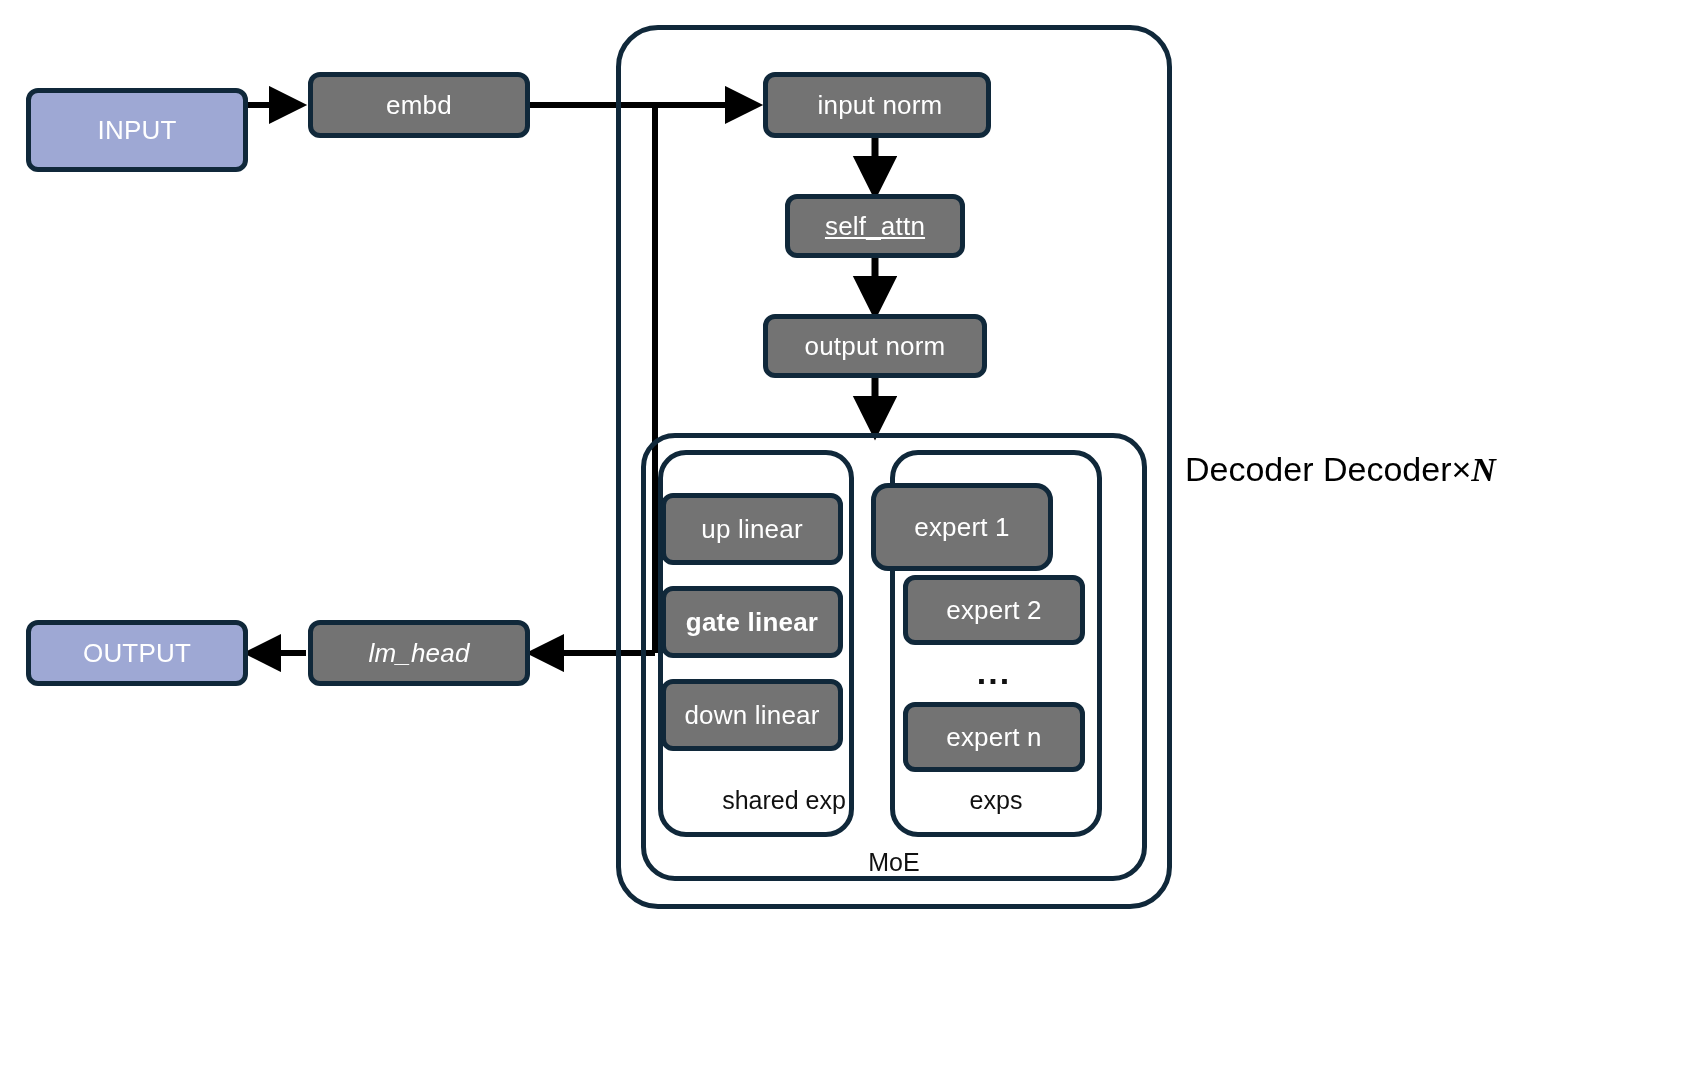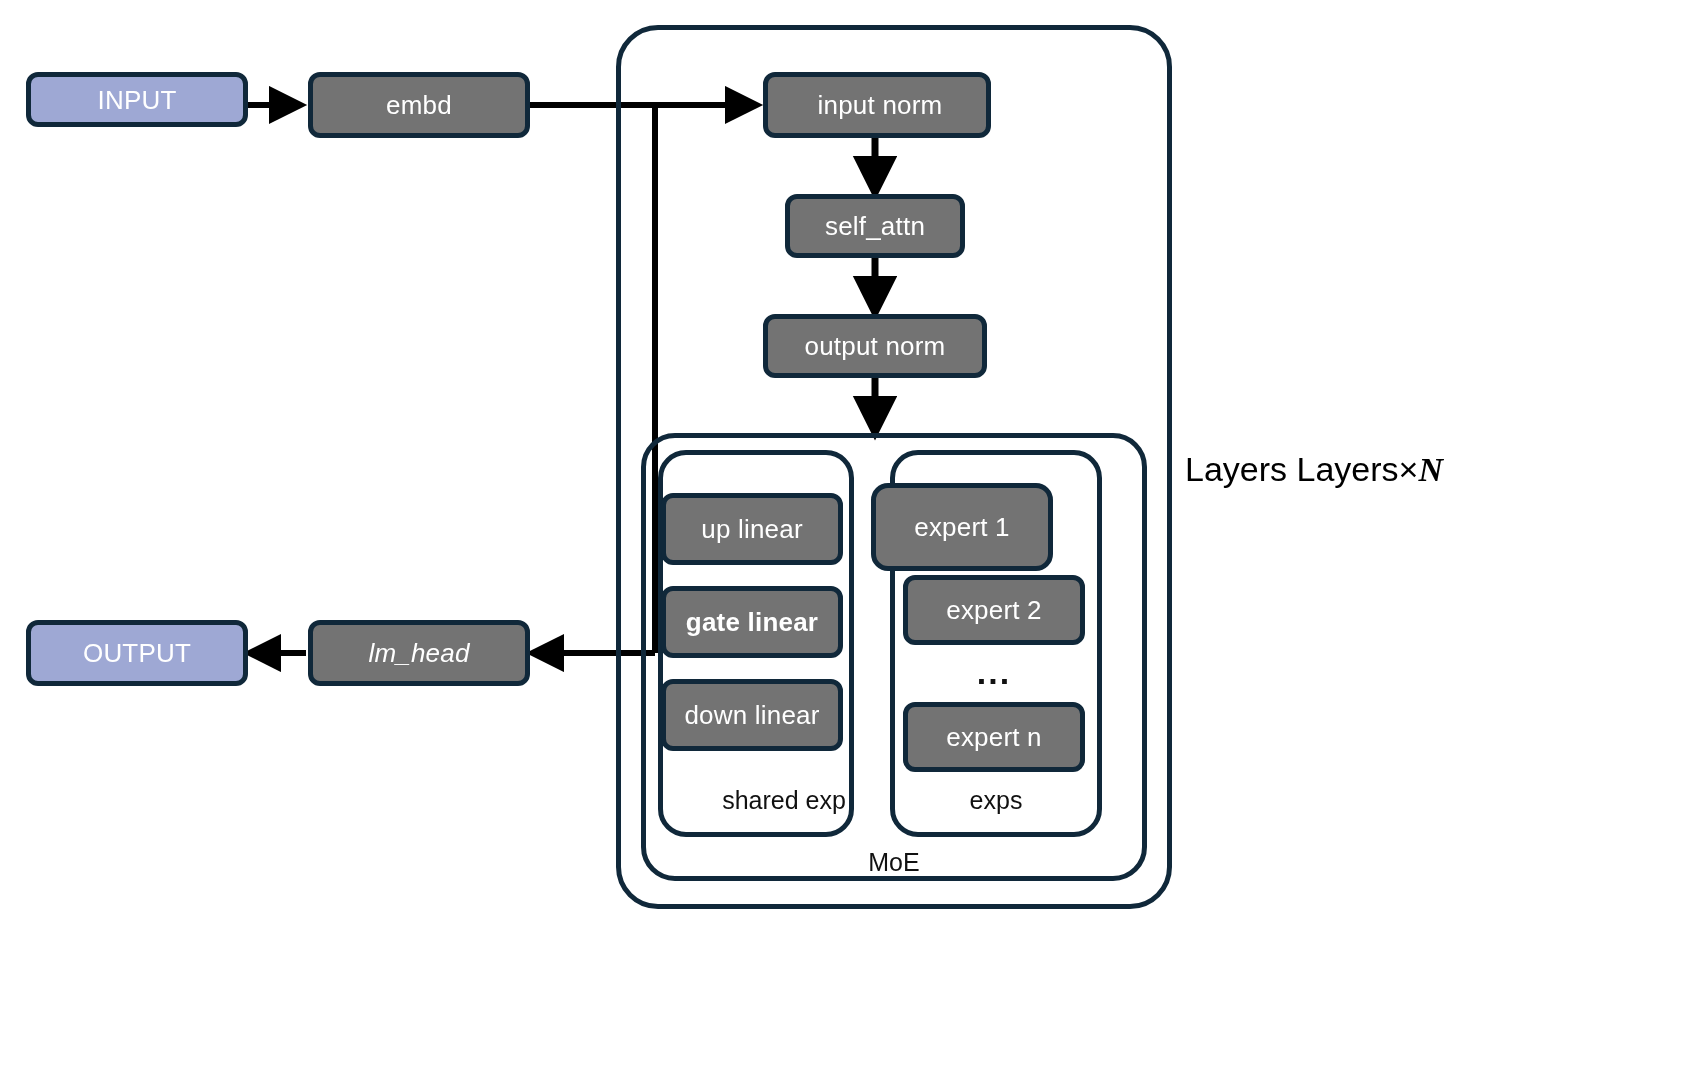--- a/index.html
+++ b/index.html
@@ -96,27 +96,27 @@
 
   <div class="group moe" style="left:641px;top:433px;width:506px;height:448px;"></div>
   <div class="glabel" style="left:641px;top:850px;width:506px;">MoE</div>
 
   <div class="group col" style="left:658px;top:450px;width:196px;height:387px;"></div>
   <div class="glabel" style="left:658px;top:788px;width:196px;padding-left:28px;">shared exp</div>
 
   <div class="group col" style="left:890px;top:450px;width:212px;height:387px;"></div>
   <div class="glabel" style="left:890px;top:788px;width:212px;">exps</div>
 
-  <div class="node blue" style="left:26px;top:72px;width:222px;height:55px;">INPUT</div>
+  <div class="node blue" style="left:26px;top:88px;width:222px;height:84px;">INPUT</div>
 
   <div class="node salmon" style="left:308px;top:72px;width:222px;height:66px;">embd</div>
 
   <div class="node salmon" style="left:763px;top:72px;width:228px;height:66px;padding-left:6px;">input norm</div>
 
-  <div class="node salmon" style="left:785px;top:194px;width:180px;height:64px;">self_attn</div>
+  <div class="node salmon" style="left:785px;top:194px;width:180px;height:64px;text-decoration:underline;">self_attn</div>
 
   <div class="node salmon" style="left:763px;top:314px;width:224px;height:64px;">output norm</div>
 
   <div class="node salmon" style="left:661px;top:493px;width:182px;height:72px;">up linear</div>
 
   <div class="node salmon" style="left:661px;top:586px;width:182px;height:72px;font-weight:bold;">gate linear</div>
 
   <div class="node salmon" style="left:661px;top:679px;width:182px;height:72px;">down linear</div>
 
   <div class="node salmon" style="left:871px;top:483px;width:182px;height:88px;border-radius:17px;">expert 1</div>
@@ -125,16 +125,16 @@
 
   <div class="dots" style="left:903px;top:655px;width:182px;text-align:center;">...</div>
 
   <div class="node salmon" style="left:903px;top:702px;width:182px;height:70px;">expert n</div>
 
   <div class="node salmon" style="left:308px;top:620px;width:222px;height:66px;font-style:italic;">lm_head</div>
 
   <div class="node blue" style="left:26px;top:620px;width:222px;height:66px;">OUTPUT</div>
 
   <div class="side-label" style="left:1185px;top:452px;">
-    <span>Layers Layers×</span><span class="varN">N</span>
+    <span>Decoder Decoder×</span><span class="varN">N</span>
   </div>
 
 </div>
 
 </body></html>

